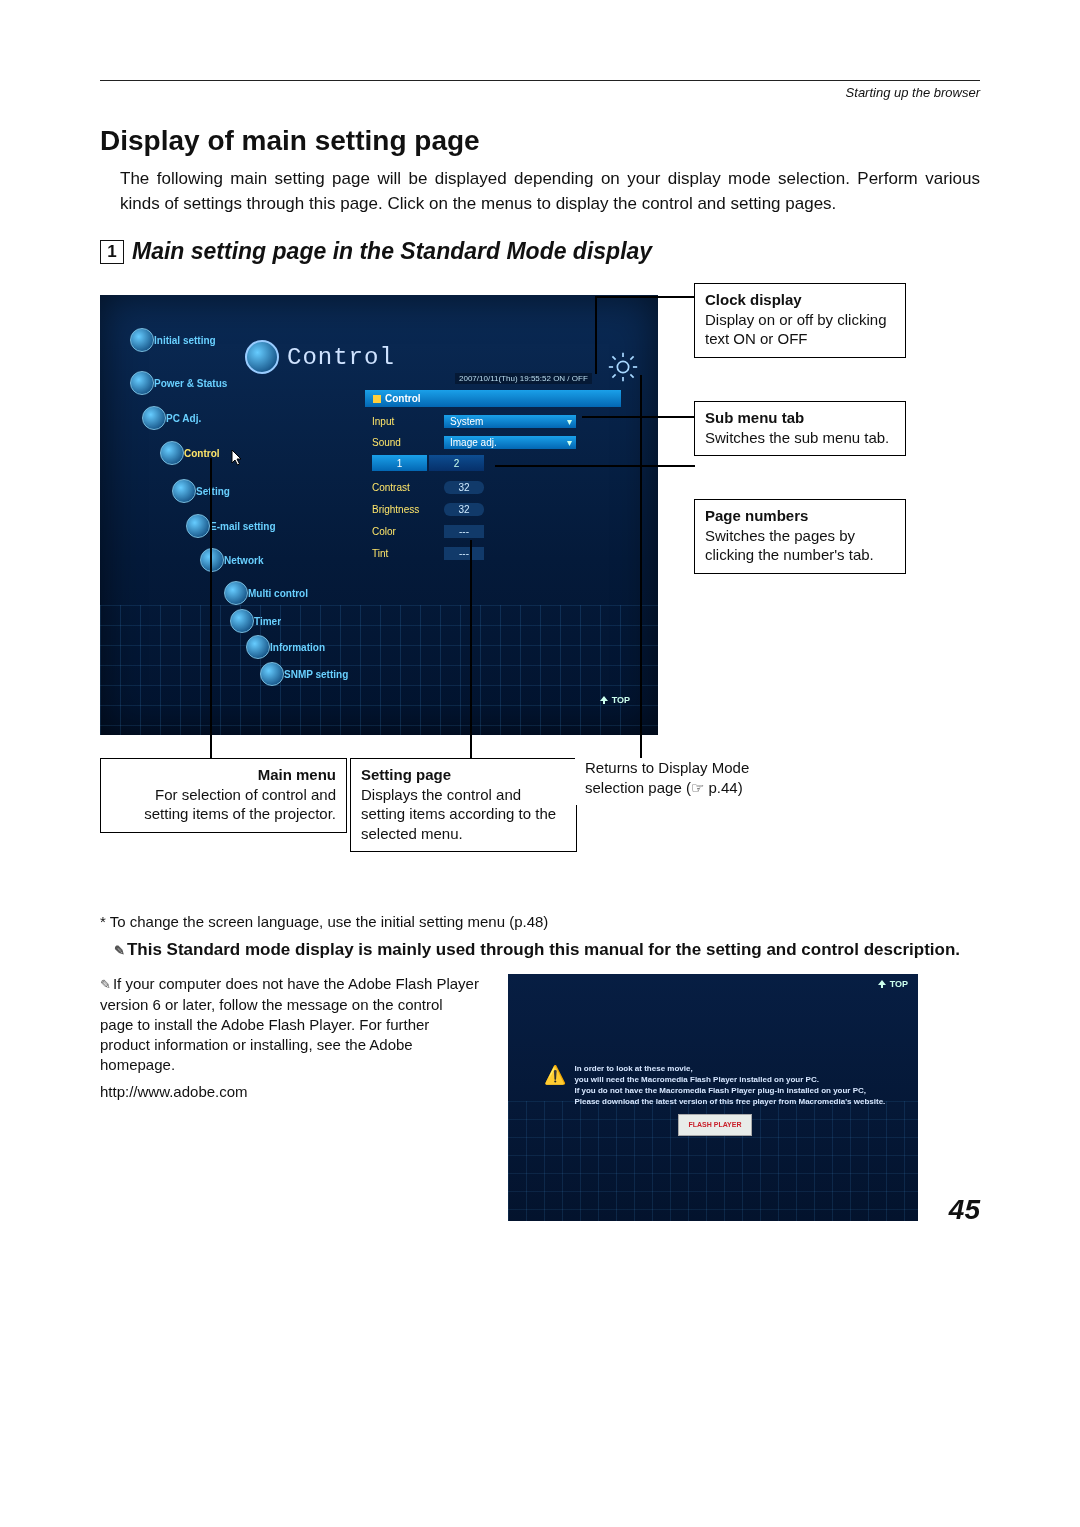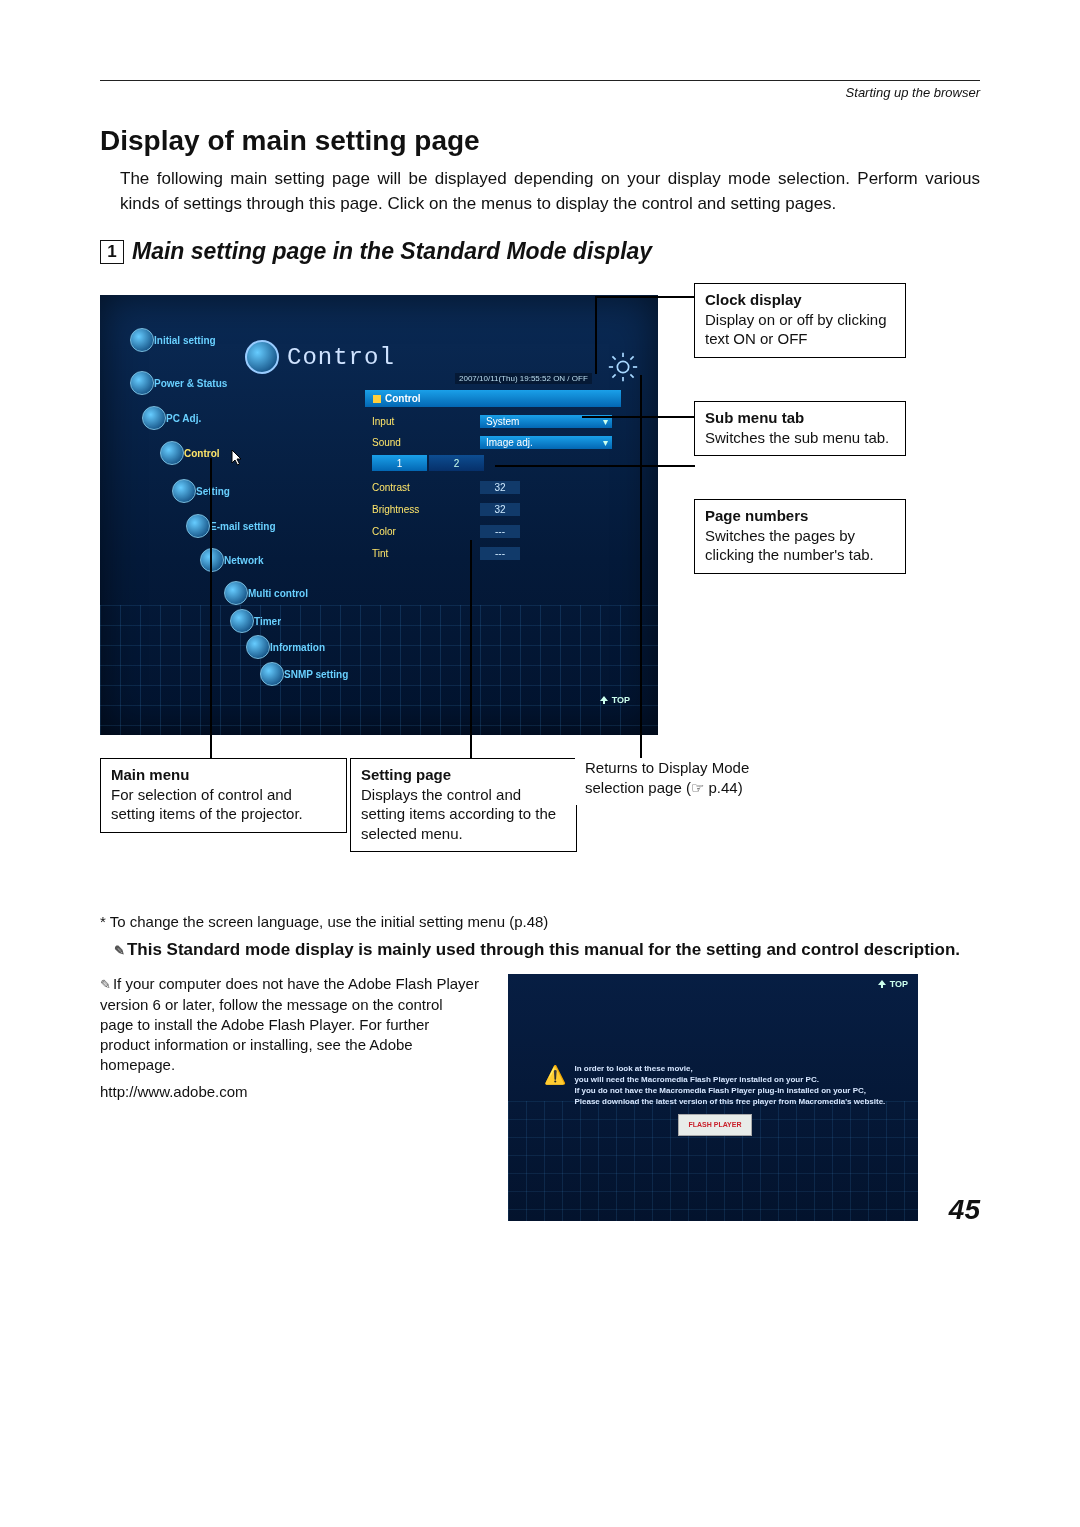--- a/index.html
+++ b/index.html
@@ -106,33 +106,33 @@
     background:linear-gradient(#1aa0e9,#0367b3);
     color:#fff; font-size:10px; font-weight:700;
     display:flex; align-items:center; padding:0 8px; gap:4px;
   }
   .subbar .dot { width:8px;height:8px;background:#ffcf3d; }
   .ctrl-row {
     position:absolute; left:272px; height:18px;
     display:flex; align-items:center;
   }
   .ctrl-row .lbl {
-    width:108px; color:#ffe66a; font-size:10px;
+    width:72px; color:#ffe66a; font-size:10px;
     background:transparent;
   }
   .ctrl-row .sel {
     width:120px;
     background:linear-gradient(#1aa0e9,#0367b3);
     color:#fff; font-size:10px; padding:1px 6px;
     position:relative;
   }
   .ctrl-row .sel::after{
     content:"▾"; position:absolute; right:4px; color:#cfe;
   }
-  .ctrl-row .valwhite { width:40px; background:#113a6a; color:#cfeaff; font-size:10px; text-align:center; padding:1px 0;}
+  .ctrl-row .valwhite { width:40px; background:#113a6a; color:#cfeaff; font-size:10px; text-align:center; padding:1px 0;border-radius:6px;}
   .ctrl-row .vdash { width:40px; background:#113a6a; color:#cfeaff; font-size:10px; text-align:center; padding:1px 0;}
   .tabs {
     position:absolute; left:272px; top:160px;
     display:flex; gap:2px;
   }
   .tabs .pg {
     width:55px;height:16px;
     background:linear-gradient(#0d4d91,#06306a);
     color:#cfe; font-size:10px;
     display:flex;align-items:center;justify-content:center;
@@ -350,21 +350,21 @@
     </div>
     <div class="callout" style="left:594px; top:118px; width:190px;">
       <div class="cb">Sub menu tab</div>
       <div>Switches the sub menu tab.</div>
     </div>
     <div class="callout" style="left:594px; top:216px; width:190px;">
       <div class="cb">Page numbers</div>
       <div>Switches the pages by clicking the number's tab.</div>
     </div>
 
-    <div class="callout" style="left:0; top:475px; width:225px;">
+    <div class="callout" style="left:0; top:475px; width:225px;text-align:right;">
       <div class="cb">Main menu</div>
       <div>For selection of  control and setting items of the projector.</div>
     </div>
     <div class="callout" style="left:250px; top:475px; width:205px;">
       <div class="cb">Setting page</div>
       <div>Displays the control and setting items according to the selected menu.</div>
     </div>
     <div class="callout" style="left:475px; top:475px; width:180px; border:none; padding-top:0;">
       <div>Returns to Display Mode selection page (☞ p.44)</div>
     </div>

